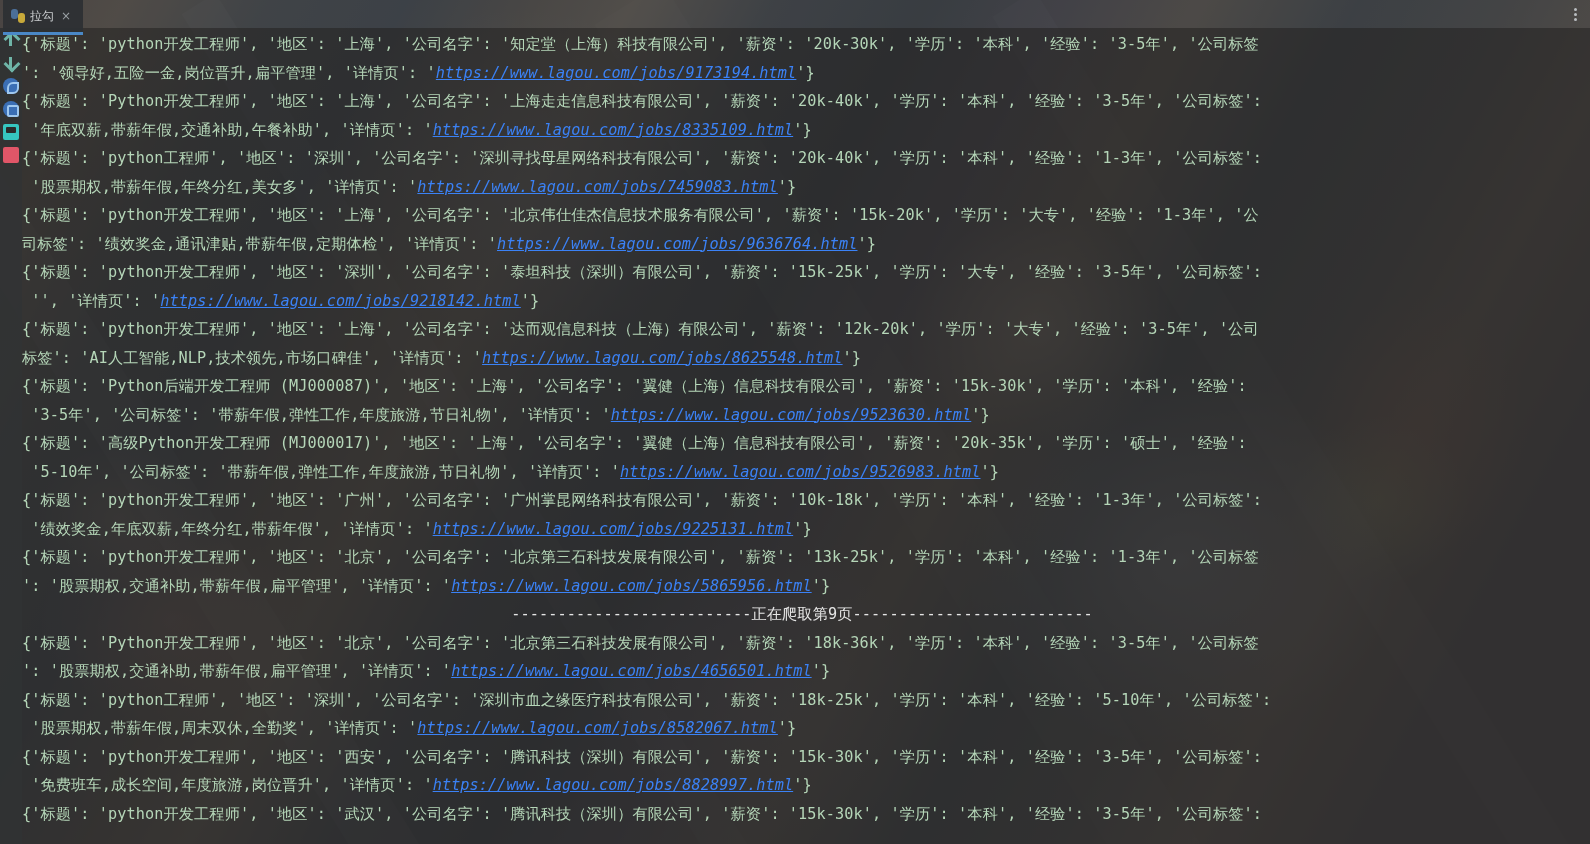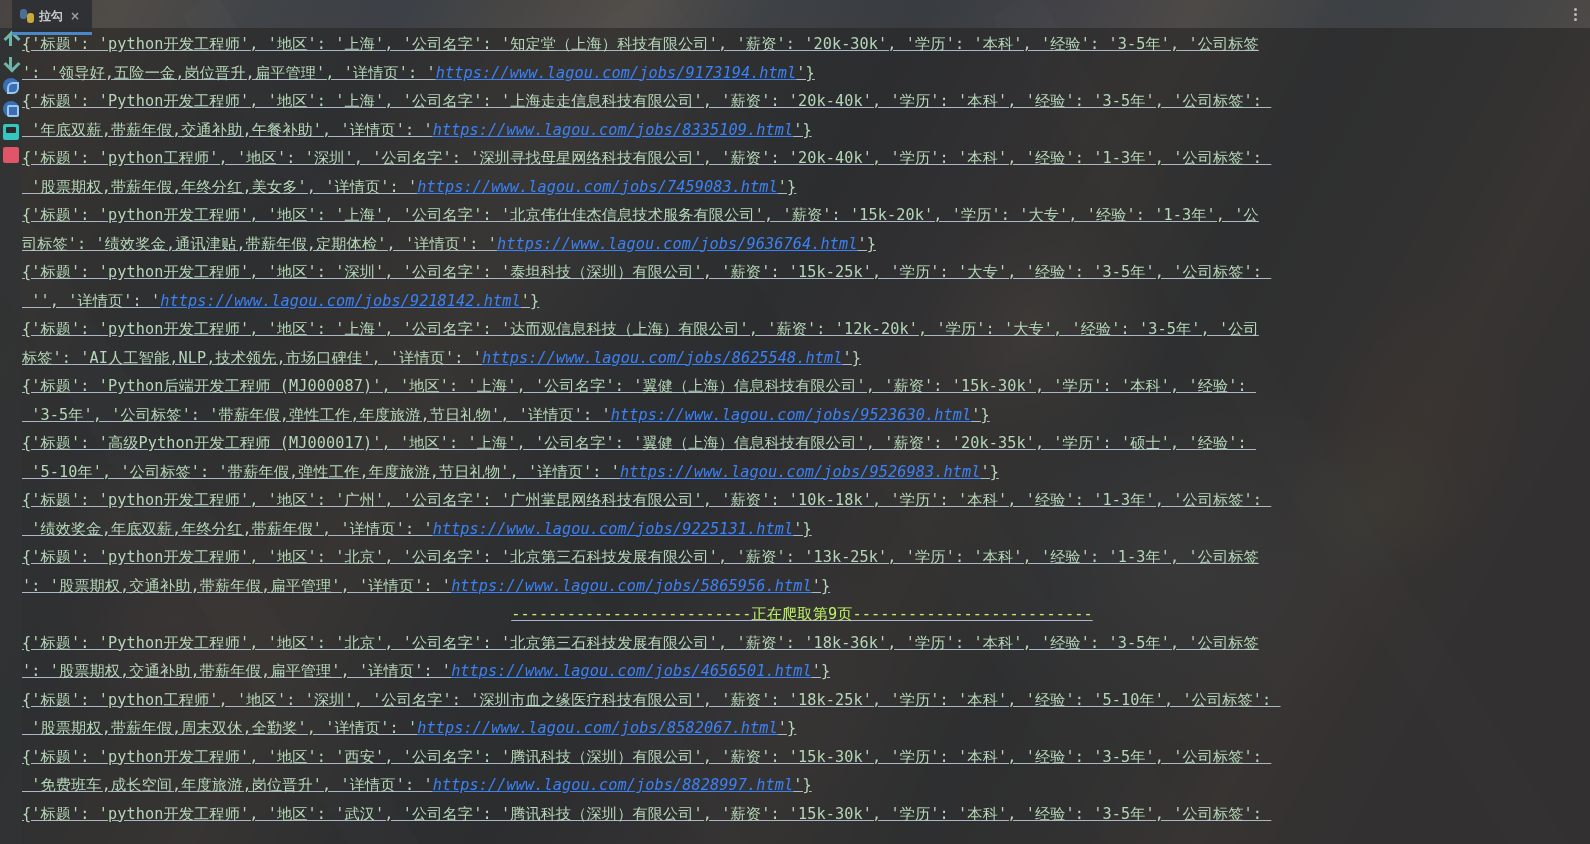--- a/index.html
+++ b/index.html
@@ -35,25 +35,24 @@
     position:absolute; left:0; top:28px; right:0; bottom:0; z-index:1;
     background:rgba(43,43,43,.80);
   }
 
   
   #tabbar{
     position:absolute; left:0; top:0; width:100%; height:28px; z-index:5;
     background:rgba(60,63,65,.55);
   }
   #tab-lagou{
-    position:absolute; left:12px; top:0; height:28px; width:80px;
+    position:absolute; left:3px; top:0; height:28px; width:80px;
     display:flex; align-items:center; gap:5px; padding:16px 8px;
     background:rgba(45,48,51,.92);
     border-bottom:3px solid #4a88c7;
-    font-weight:bold;
   }
   #tab-lagou .py{ width:14px; height:14px; position:relative; flex:none; }
   #tab-lagou .py i{ position:absolute; width:7px; height:10px; border-radius:3px; }
   #tab-lagou .py i.a{ left:0; top:0; background:#4b6f99; }
   #tab-lagou .py i.b{ right:0; bottom:0; background:#c8a93a; }
   #tab-lagou .tlabel{
     font-family:"DejaVu Sans","Liberation Sans",sans-serif;
     font-size:12px; color:#c9ccce; white-space:nowrap;
   }
   #tab-lagou .tclose{
@@ -97,24 +96,24 @@
     background:#2b2b2b; border-radius:1px;
   }
   .ico-stop{ background:#e05668; border-radius:2px; }
 
   
   #console-text{
     position:absolute; left:22px; top:30px; right:8px; bottom:0; z-index:3;
     font-size:15.2px; line-height:28.5px; letter-spacing:.1px;
     white-space:pre; overflow:hidden; color:#a9b7c6;
   }
-  .ln{ height:28.5px;text-decoration:underline; }
+  .ln{ height:28.5px; }
   .g   { color:#b5d6b8; }
   .url { color:#3b82f6; text-decoration:underline; font-style:italic; cursor:pointer; }
-  .sep { color:#bef264; }
+  .sep { color:#e5e5e5; }
 </style>
 </head>
 <body>
 
 <div id="wallpaper">
   <div class="streak" style="left:120px;top:-80px;width:60px;height:1100px;"></div>
   <div class="streak" style="left:470px;top:-80px;width:40px;height:1100px;opacity:.7"></div>
   <div class="streak" style="left:880px;top:-80px;width:80px;height:1100px;opacity:.5"></div>
   <div class="streak" style="left:1280px;top:-80px;width:50px;height:1100px;opacity:.6"></div>
 </div>

